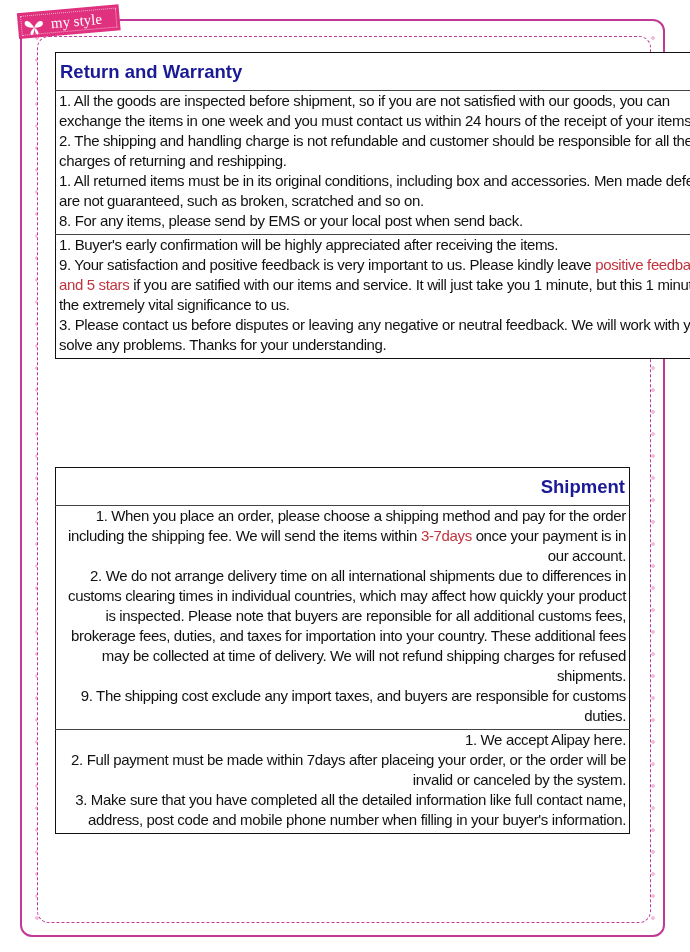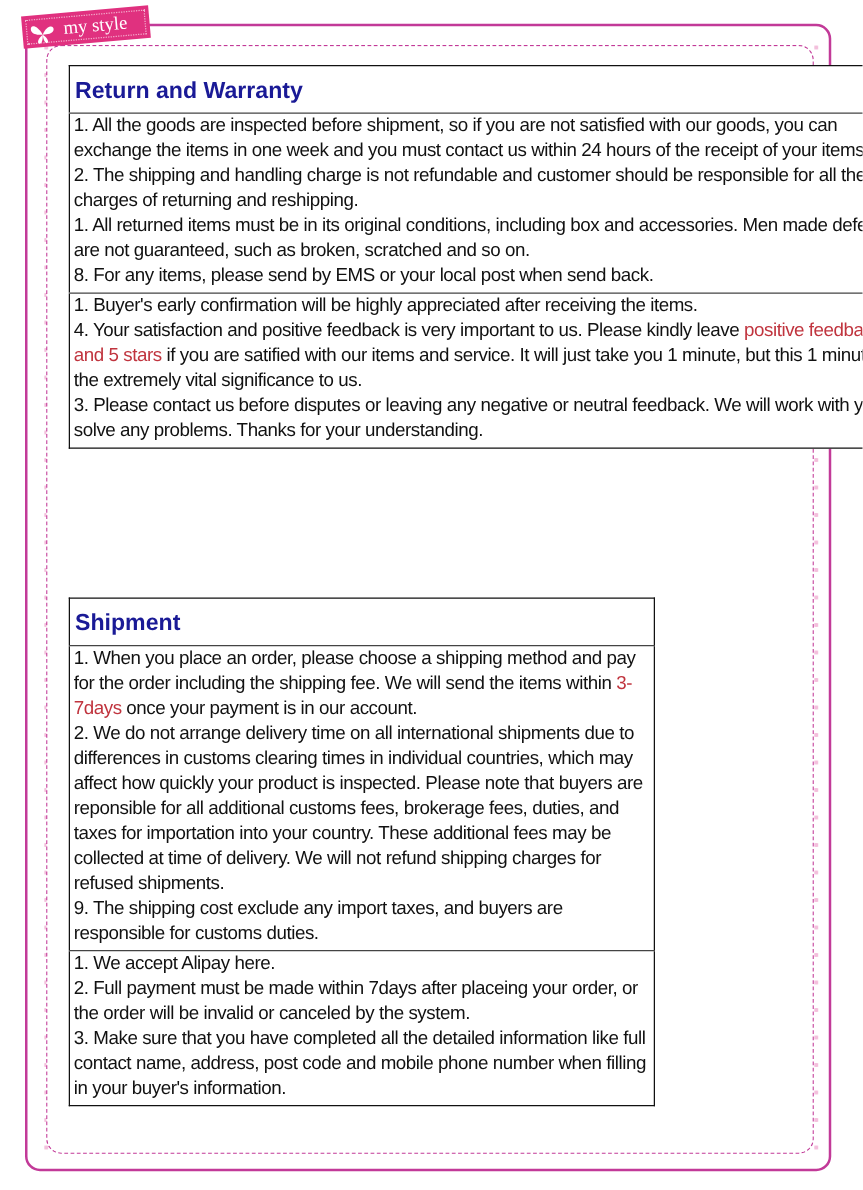--- a/index.html
+++ b/index.html
@@ -48,21 +48,21 @@
     color: #111; font-size: 15px; line-height: 20px; letter-spacing: -0.35px;
   }
   table.info td.head {
     color: #1a1a96; font-weight: bold; font-size: 18.5px; letter-spacing: 0;
     padding: 9px 4px 8px 4px; line-height: 20px;
   }
   table.info td.body { padding-top: 0; padding-bottom: 3px; }
   .item { display: block; }
   .hl { color: #c0343e; }
   #table1 { left: 55px; top: 52px; width: 677px; }
-  #table2 { left: 55px; top: 478px; width: 469px; }
+  #table2 { left: 55px; top: 467px; width: 575px; text-align: right; }
   #table1 tr:first-child td, #table2 tr:first-child td { border-top: none; }
 </style>
 </head>
 <body>
 
 <div class="outer-frame"></div>
 <div class="inner-frame"></div>
 
 <div class="ribbon">
   <svg class="butterfly" viewBox="0 0 22 22">
@@ -83,21 +83,21 @@
     <td class="body">
       <span class="item">1. All the goods are inspected before shipment, so if you are not satisfied with our goods, you can exchange the items in one week and you must contact us within 24 hours of the receipt of your items.</span>
       <span class="item">2. The shipping and handling charge is not refundable and customer should be responsible for all the charges of returning and reshipping.</span>
       <span class="item">1. All returned items must be in its original conditions, including box and accessories. Men made defects are not guaranteed, such as broken, scratched and so on.</span>
       <span class="item">8. For any items, please send by EMS or your local post when send back.</span>
     </td>
   </tr>
   <tr>
     <td class="body">
       <span class="item">1. Buyer's early confirmation will be highly appreciated after receiving the items.</span>
-      <span class="item"><span>4. Your satisfaction and positive feedback is very important to us. Please kindly leave </span><span class="hl">positive feedback and 5 stars</span><span> if you are satified with our items and service. It will just take you 1 minute, but this 1 minute has the extremely vital significance to us.</span></span>
+      <span class="item"><span>9. Your satisfaction and positive feedback is very important to us. Please kindly leave </span><span class="hl">positive feedback and 5 stars</span><span> if you are satified with our items and service. It will just take you 1 minute, but this 1 minute has the extremely vital significance to us.</span></span>
       <span class="item">3. Please contact us before disputes or leaving any negative or neutral feedback. We will work with you to solve any problems. Thanks for your understanding.</span>
     </td>
   </tr>
 </tbody>
   </table>
 
 <table class="info" id="table2">
   <tbody>
       <tr>
     <td class="head">Shipment</td>

